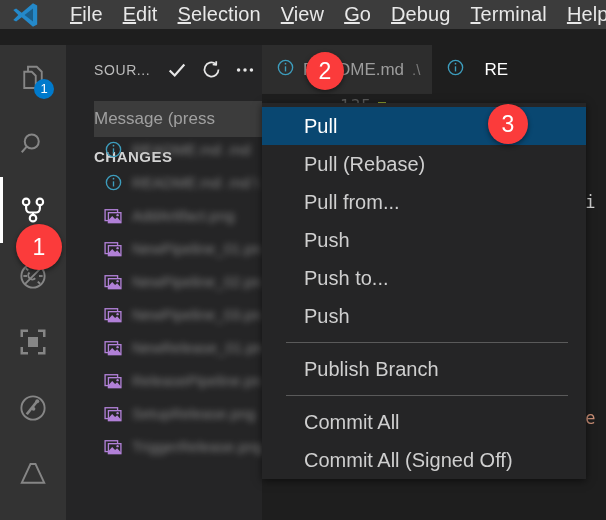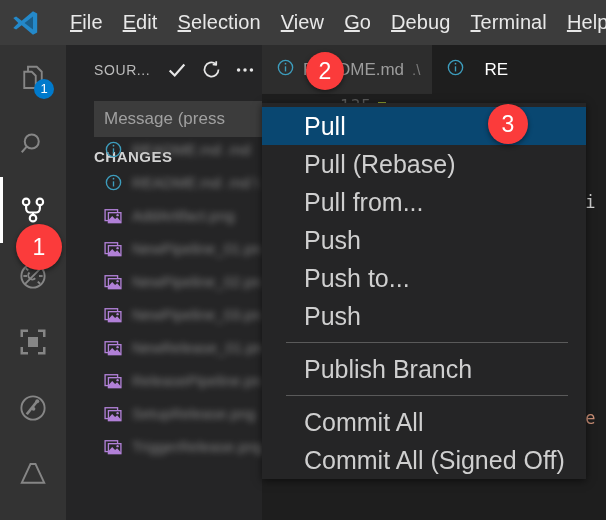--- a/index.html
+++ b/index.html
@@ -21,21 +21,21 @@
     width: 606px;
     height: 520px;
     background: #1e1e1e;
   }
 
   
   .menubar {
     position: absolute;
     top: 0; left: 0;
     width: 606px;
-    height: 45px;
+    height: 29px;
     background: #3c3c3c;
     display: flex;
     align-items: center;
     box-sizing: border-box;
     padding-left: 8px;
   }
   .vscode-logo {
     width: 34px;
     height: 34px;
     margin-right: 18px;
@@ -132,21 +132,21 @@
     position: absolute;
     left: 28px;
     top: 56px;
     width: 180px;
     height: 36px;
     background: #3c3c3c;
     color: #a0a0a0;
     font-size: 17px;
     display: flex;
     align-items: center;
-    padding-left: 10px;
+    padding-left: 0;
     box-sizing: border-box;
     white-space: nowrap;
     overflow: hidden;
   }
   .changes-header {
     position: absolute;
     left: 28px;
     top: 103px;
     font-size: 15px;
     font-weight: bold;
@@ -266,21 +266,21 @@
     box-shadow: 0 2px 8px rgba(0,0,0,0.55);
     padding: 4px 0 0 0;
     box-sizing: border-box;
   }
   .ctx-item {
     height: 38px;
     display: flex;
     align-items: center;
     padding-left: 42px;
     box-sizing: border-box;
-    font-size: 25px;
+    font-size: 20px;
     color: #cfcfcf;
     white-space: nowrap;
   }
   .ctx-item.selected {
     background: #094771;
     color: #ffffff;
   }
   .ctx-sep {
     height: 1px;
     background: #5a5a5a;

